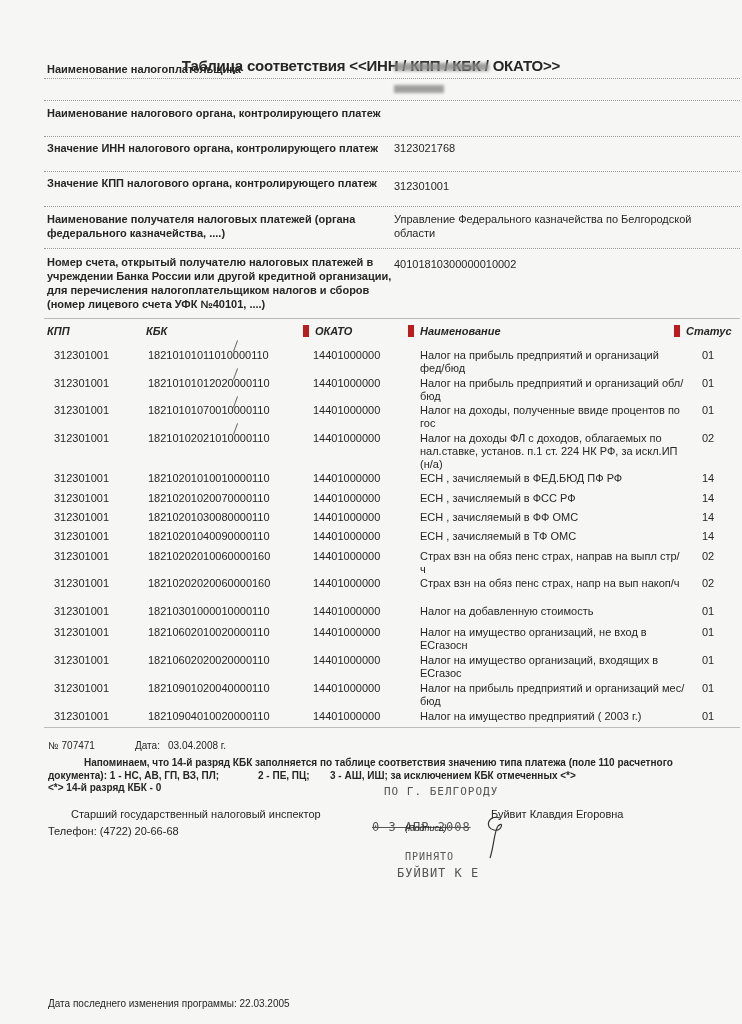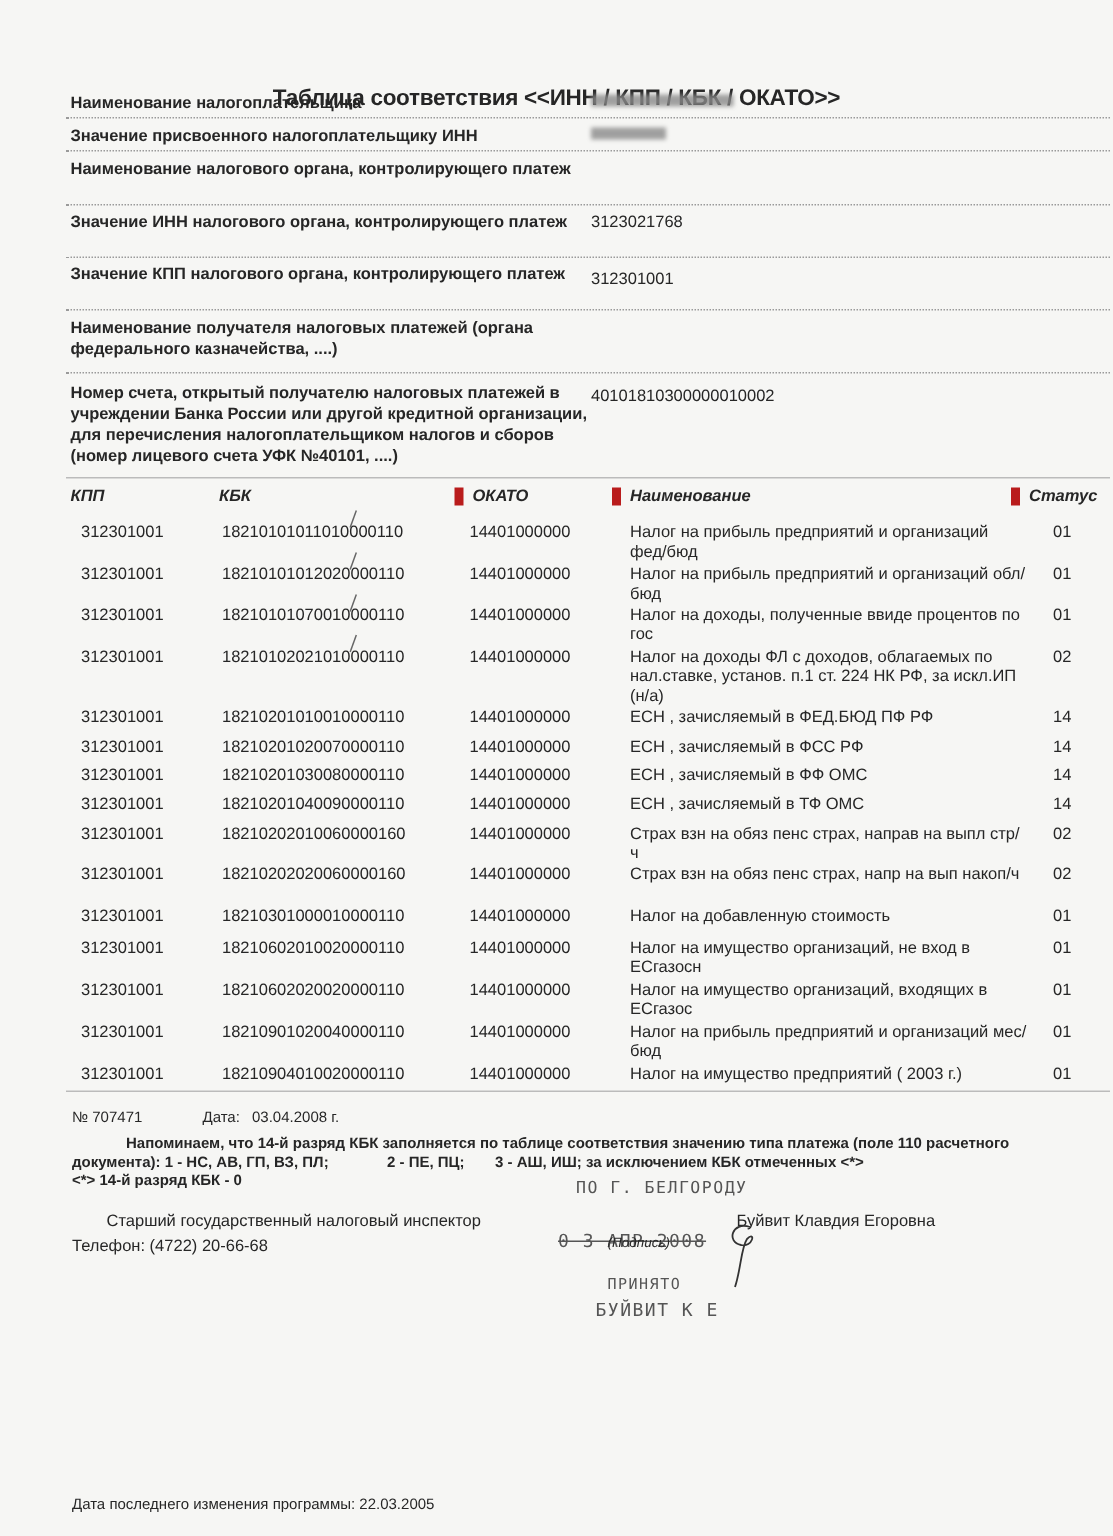--- a/index.html
+++ b/index.html
@@ -40,36 +40,36 @@
 </head>
 <body>
 
 <div class="title">Таблица соответствия &lt;&lt;ИНН / КПП / КБК / ОКАТО&gt;&gt;</div>
 
 <div class="info-row" style="top:58px;height:20px;">
   <span class="label" style="top:4px;">Наименование налогоплательщика</span>
   <span class="value" style="top:2px;"><span class="blur" style="width:95px;"></span></span>
 </div>
 <div class="info-row" style="top:80px;height:20px;">
-  <span class="label" style="top:4px;">Значение присвоенного налогоплательщику ИНН</span>
   <span class="value" style="top:2px;"><span class="blur" style="width:50px;"></span></span>
 </div>
 <div class="info-row" style="top:104px;height:32px;">
   <span class="label" style="top:2px;">Наименование налогового органа, контролирующего платеж</span>
 </div>
 <div class="info-row" style="top:139px;height:32px;">
   <span class="label" style="top:2px;">Значение ИНН налогового органа, контролирующего платеж</span>
   <span class="value" style="top:2px;">3123021768</span>
 </div>
 <div class="info-row" style="top:174px;height:32px;">
   <span class="label" style="top:2px;">Значение КПП налогового органа, контролирующего платеж</span>
   <span class="value" style="top:5px;">312301001</span>
 </div>
 <div class="info-row" style="top:210px;height:38px;">
   <span class="label" style="top:2px;">Наименование  получателя налоговых платежей (органа федерального казначейства, ....)</span>
+  <span class="value" style="top:2px;">Управление Федерального казначейства по Белгородской области</span>
 </div>
 <div class="info-row" style="top:255px;height:60px;border-bottom:none;">
   <span class="label" style="top:0px;">Номер счета, открытый получателю налоговых платежей в учреждении Банка России или другой кредитной организации, для перечисления налогоплательщиком налогов и сборов (номер лицевого счета УФК №40101, ....)</span>
   <span class="value" style="top:2px;">40101810300000010002</span>
 </div>
 
 <div class="tbl-head">
   <span style="left:3px;">КПП</span>
   <span style="left:102px;">КБК</span>
   <span class="sep" style="left:259px;">ОКАТО</span>

